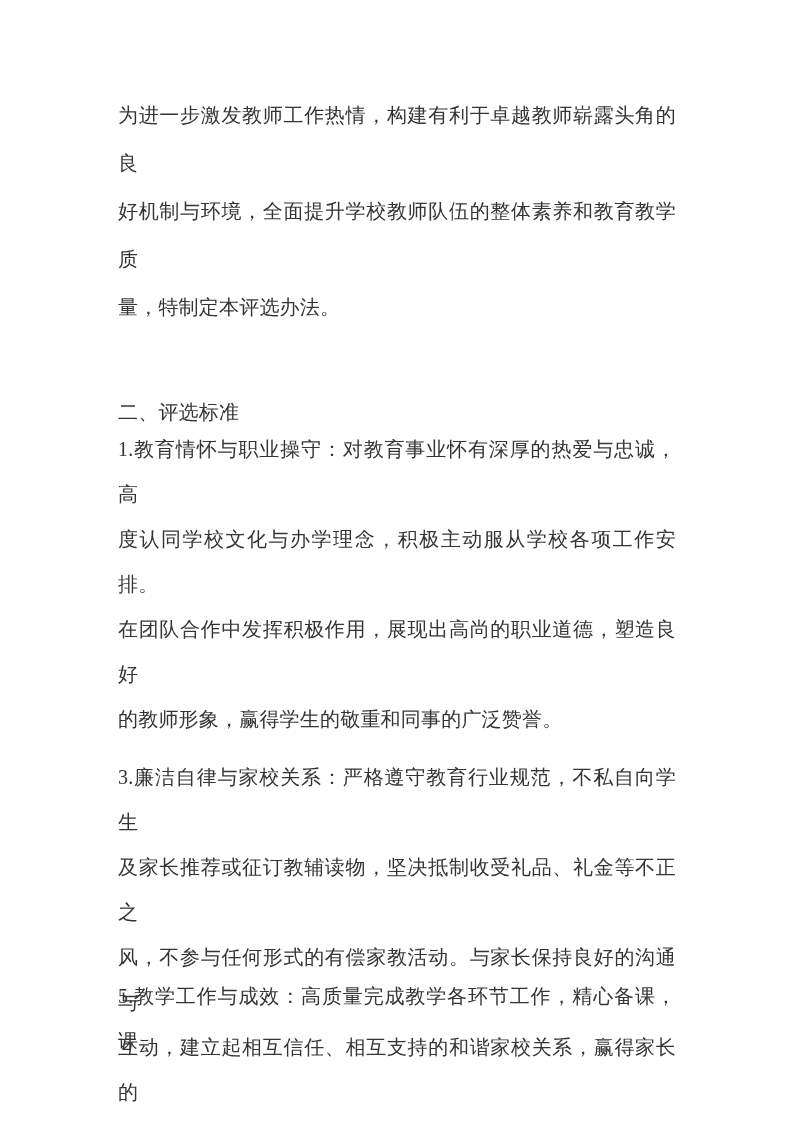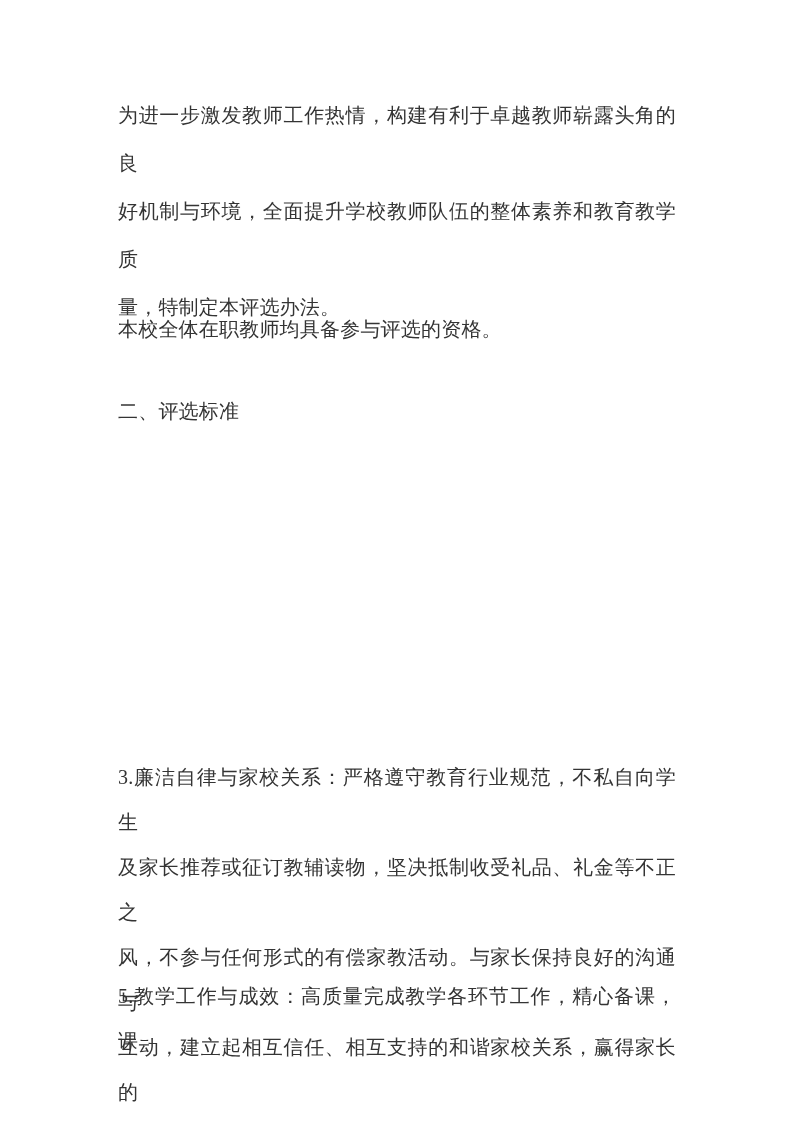--- a/index.html
+++ b/index.html
@@ -39,24 +39,27 @@
 </head>
 <body>
 
 <div class="page">
 
   <p class="para intro" style="top: 91px;">为进一步激发教师工作热情，构建有利于卓越教师崭露头角的良
 好机制与环境，全面提升学校教师队伍的整体素养和教育教学质
 量，特制定本评选办法。</p>
 
 
-  <p class="para" style="top: 307px;">本校全体在职教师均具备参与评选的资格。</p>
 
-  <p class="para heading" style="top: 390px; font-family: Liberation Mono, monospace;">二、评选标准</p>
+  <p class="para heading" style="top: 390px;">二、评选标准</p>
 
+  <p class="para" style="top: 427px;">1.教育情怀与职业操守：对教育事业怀有深厚的热爱与忠诚，高
+度认同学校文化与办学理念，积极主动服从学校各项工作安排。
+在团队合作中发挥积极作用，展现出高尚的职业道德，塑造良好
+的教师形象，赢得学生的敬重和同事的广泛赞誉。</p>
 
 
   <p class="para" style="top: 755px;">3.廉洁自律与家校关系：严格遵守教育行业规范，不私自向学生
 及家长推荐或征订教辅读物，坚决抵制收受礼品、礼金等不正之
 风，不参与任何形式的有偿家教活动。与家长保持良好的沟通与
 互动，建立起相互信任、相互支持的和谐家校关系，赢得家长的
 高度认可。</p>
 
   <p class="para" style="top: 974px;">5.教学工作与成效：高质量完成教学各环节工作，精心备课，课</p>
 

